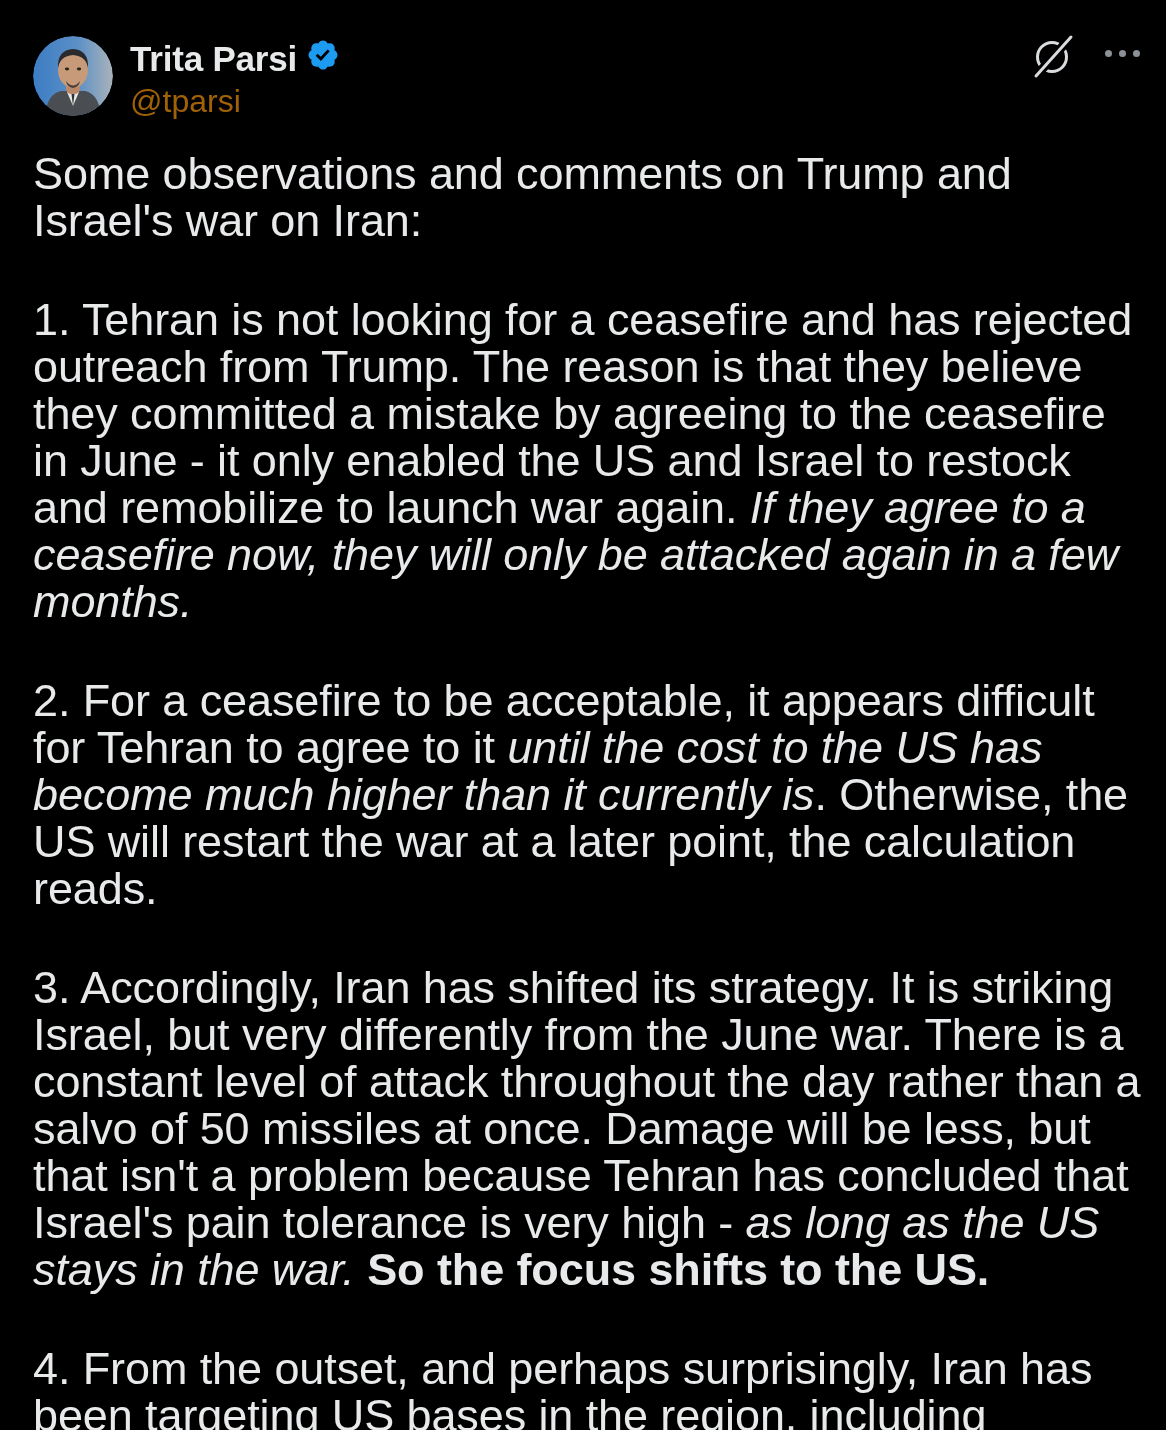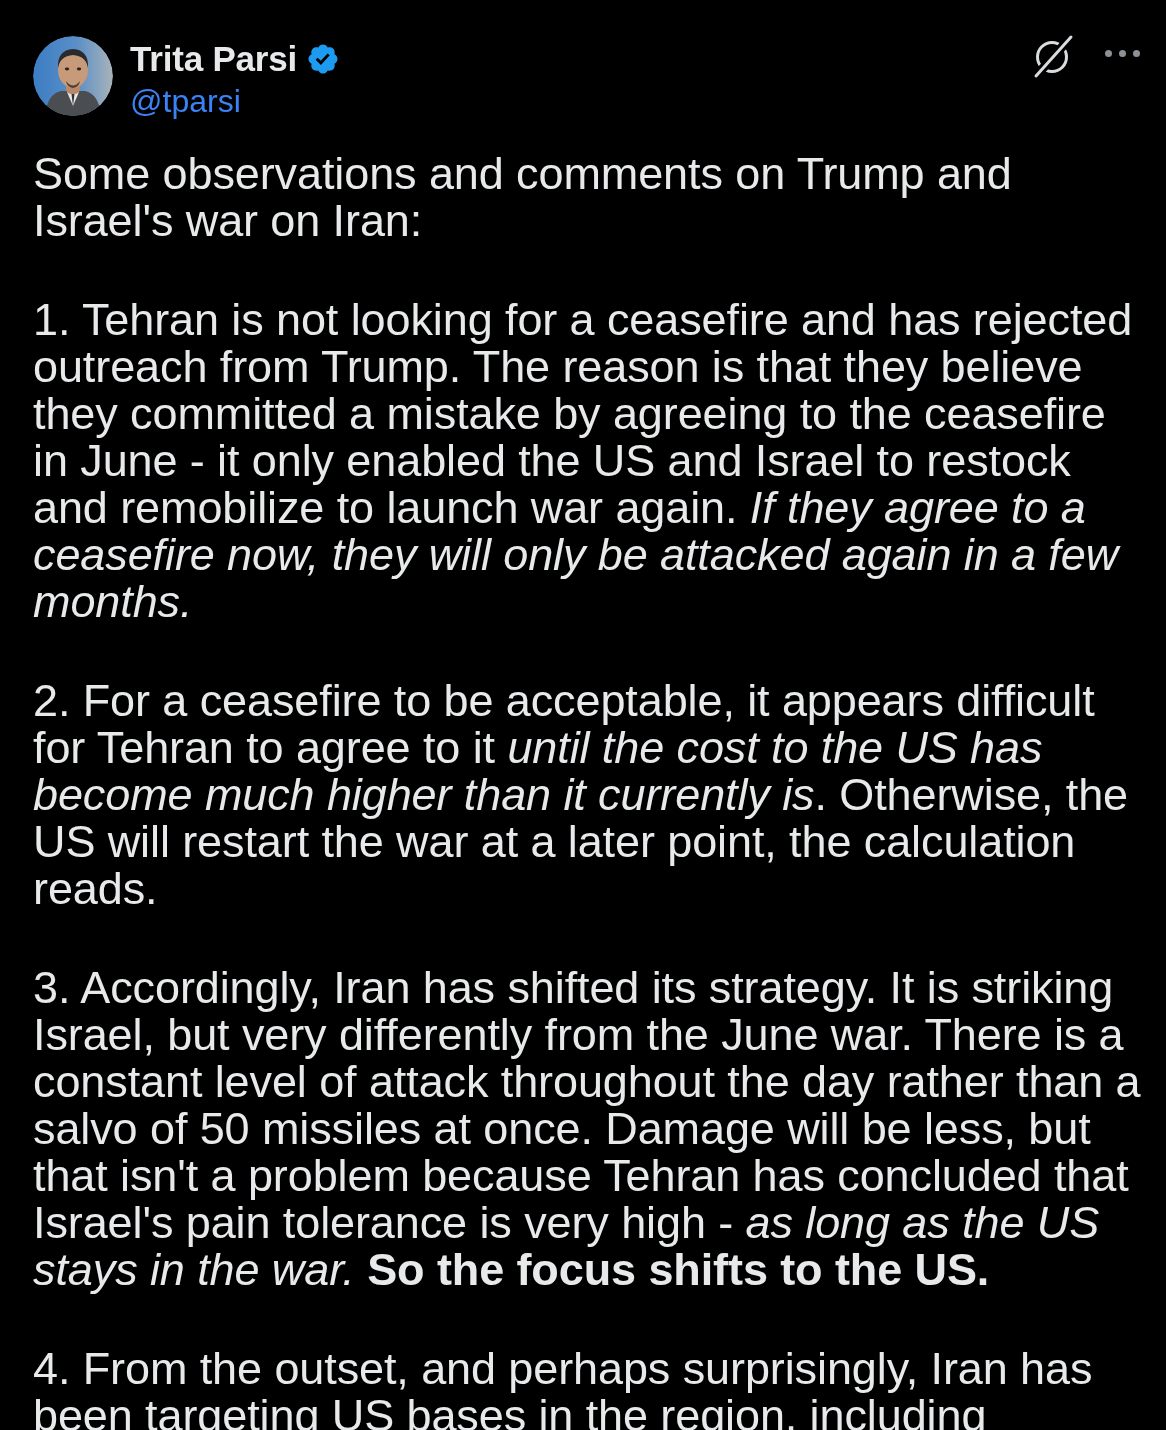--- a/index.html
+++ b/index.html
@@ -28,38 +28,37 @@
     overflow: hidden;
     cursor: pointer;
   }
   .name-block {
     position: absolute;
     left: 130px;
     top: 38px;
   }
   .name-row {
     display: flex;
-    align-items: center;
     gap: 9px;
     cursor: pointer;
   }
   .display-name {
     color: #e7e9ea;
     font-size: 35px;
     font-weight: 700;
     line-height: 42px;
     letter-spacing: -0.2px;
   }
   .verified-badge {
     width: 34px;
     height: 34px;
     display: inline-block;
   }
   .handle {
-    color: #3b82f6;
+    color: #a16207;
     font-size: 32px;
     font-weight: 400;
     line-height: 40px;
     margin-top: 1px;
   }
   .header-actions {
     position: absolute;
     right: 0;
     top: 30px;
     width: 140px;

